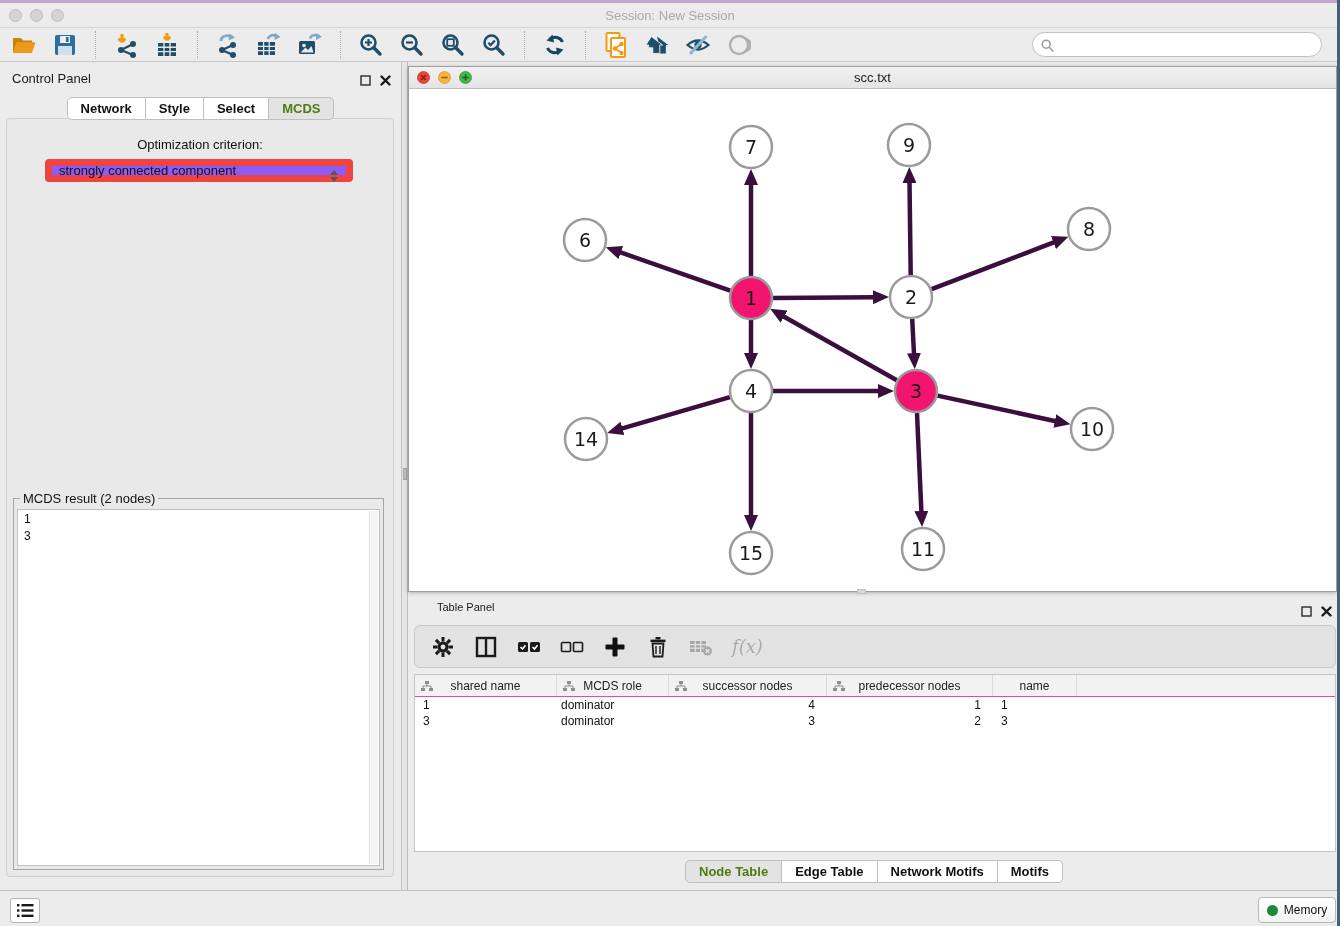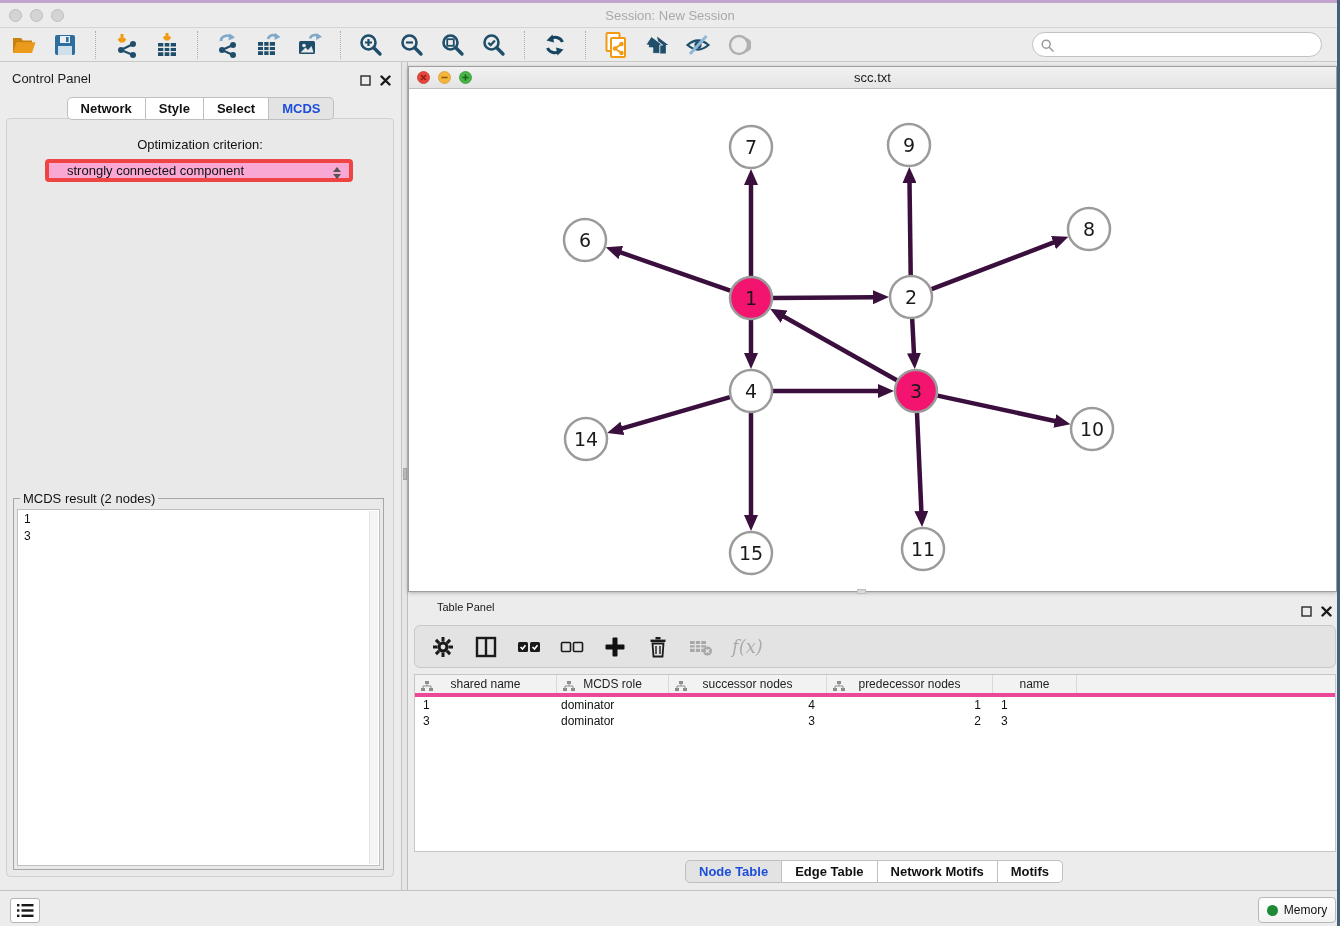--- a/index.html
+++ b/index.html
@@ -24,24 +24,24 @@
   .search-glass { position:absolute; left:9px; top:6px; }
 
   
   .control-panel { position:absolute; left:0; top:62px; width:401px; height:828px; background:#ECECEC; }
   .cp-header { position:absolute; left:12px; top:9px; font-size:13px; color:#1A1A1A; }
   .panel-btns { position:absolute; right:10px; top:10px; display:flex; gap:9px; align-items:center; }
   .seg-row { display:flex; justify-content:center; position:absolute; left:0; right:0; top:35px; z-index:5; }
   .seg { font-size:13px; padding:3px 13px; background:#FFF; color:#111; border:1px solid #BFBFBF; border-left:none; cursor:default; font-weight:600;}
   .seg:first-child { border-left:1px solid #BFBFBF; border-radius:5px 0 0 5px; }
   .seg:last-child { border-radius:0 5px 5px 0; }
-  .seg-active { background:#E3E3E3; color:#1d4ed8; }
+  .seg-active { background:#E3E3E3; color:#4d7c0f; }
   .cp-card { position:absolute; left:6px; right:7px; top:56px; bottom:13px; background:#E9E9E9; border:1px solid #CFCFCF; border-radius:4px; }
   .opt-label { position:absolute; left:0; right:0; top:18px; text-align:center; font-size:13px; color:#111; }
-  .criterion-select { position:absolute; left:38px; right:40px; top:40px; height:23px; background:#f9a8d4; border:4px solid #ef4444; border-radius:4px; font-size:13px; color:#111; display:flex; align-items:center; padding-left:18px; }
+  .criterion-select { position:absolute; left:38px; right:40px; top:40px; height:23px; background:#8b5cf6; border:7px solid #ef4444; border-radius:4px; font-size:13px; color:#111; display:flex; align-items:center; padding-left:7px; }
   .stepper { position:absolute; right:8px; top:4px; display:flex; flex-direction:column; gap:2px; }
   .stepper i { display:block; width:0; height:0; border-left:4px solid transparent; border-right:4px solid transparent; }
   .stepper .up { border-bottom:5px solid #555; }
   .stepper .dn { border-top:5px solid #555; }
   .cp-buttons { position:absolute; left:0; right:0; top:72px; display:flex; justify-content:center; gap:14px; }
   .btn { font-size:13px; padding:3px 15px; background:linear-gradient(#FFF,#F1F1F1); border:1px solid #B6B6B6; border-radius:4px; color:#111; }
   .result-fieldset { position:absolute; left:6px; right:9px; top:372px; bottom:6px; border:1px solid #A6A6A6; padding:3px; }
   .result-fieldset legend { font-size:13px; color:#111; padding:0 3px; margin-left:3px; }
   .result-inner { position:relative; width:100%; height:100%; background:#fff; border:1px solid #C0C0C0; font-size:12px; line-height:17px; color:#111; padding:1px 6px; }
   .result-scroll { position:absolute; right:1px; top:1px; bottom:1px; width:9px; background:#F5F5F5; border-left:1px solid #E2E2E2; }
@@ -59,21 +59,21 @@
   .net-canvas { position:absolute; left:0; top:22px; right:0; bottom:0; background:#fff; }
   .net-canvas svg text { font-family:"DejaVu Sans", sans-serif; font-size:19px; fill:#1A1A1A; }
 
   
   .table-panel { position:absolute; left:408px; top:597px; width:932px; height:291px; background:#ECECEC; }
   .tp-header { position:absolute; left:29px; top:4px; font-size:11px; color:#1A1A1A; }
   .tp-toolbar { position:absolute; left:6px; right:4px; top:28px; height:43px; background:#E3E3E3; border:1px solid #C9C9C9; border-radius:6px; display:flex; align-items:center; gap:19px; padding-left:16px; }
   .tp-toolbar .ticon { display:flex; align-items:center; justify-content:center; width:24px; height:24px; }
   .fx-label { font-family:"DejaVu Serif", serif; font-style:italic; font-size:18px; color:#ABABAB; }
   .table-card { position:absolute; left:6px; right:4px; top:77px; bottom:36px; background:#fff; border:1px solid #C6C6C6; overflow:hidden; }
-  .thead { display:flex; height:22px; background:#F2F2F2; border-bottom:4px solid #ec4899; }
+  .thead { display:flex; height:22px; background:#F2F2F2; border-bottom:1px solid #ec4899; }
   .th { position:relative; display:flex; align-items:center; justify-content:center; font-size:12px; color:#222; border-right:1px solid #D9D9D9; }
   .th .hier { position:absolute; left:6px; top:6px; }
   .tr { display:flex; height:16px; align-items:center; font-size:12px; color:#111; }
   .td { overflow:hidden; white-space:nowrap; }
   .col0 { width:142px; } .col1 { width:112px; } .col2 { width:158px; } .col3 { width:166px; } .col4 { width:84px; }
   .td.col0 { padding-left:8px; } .td.col1 { padding-left:4px; }
   .td.col2 { text-align:right; padding-right:12px; } .td.col3 { text-align:right; padding-right:12px; }
   .td.col4 { padding-left:8px; }
   .tp-tabs { position:absolute; left:0; right:0; bottom:5px; display:flex; justify-content:center; }
 

